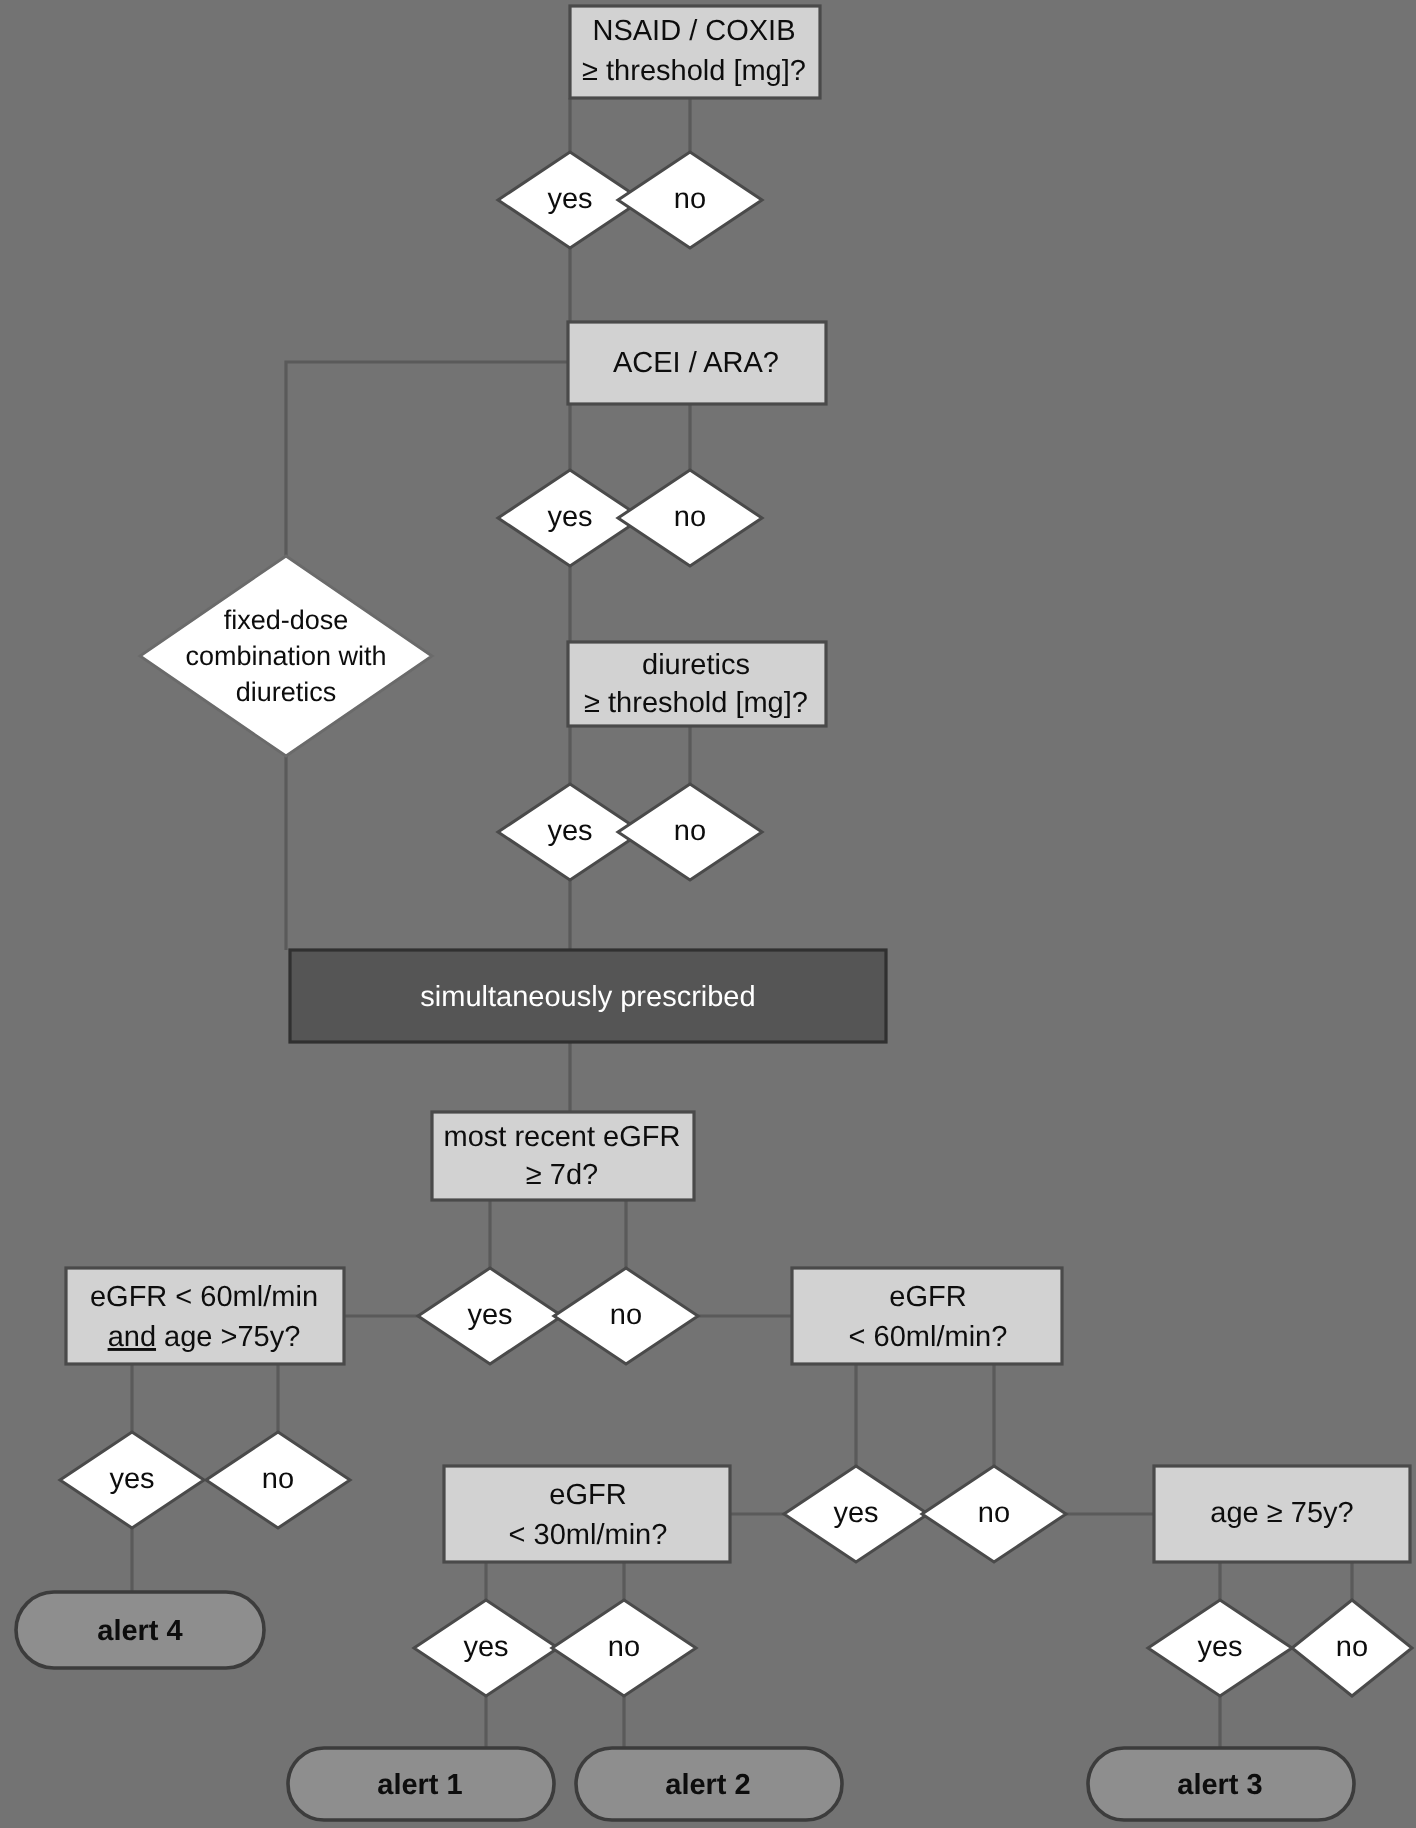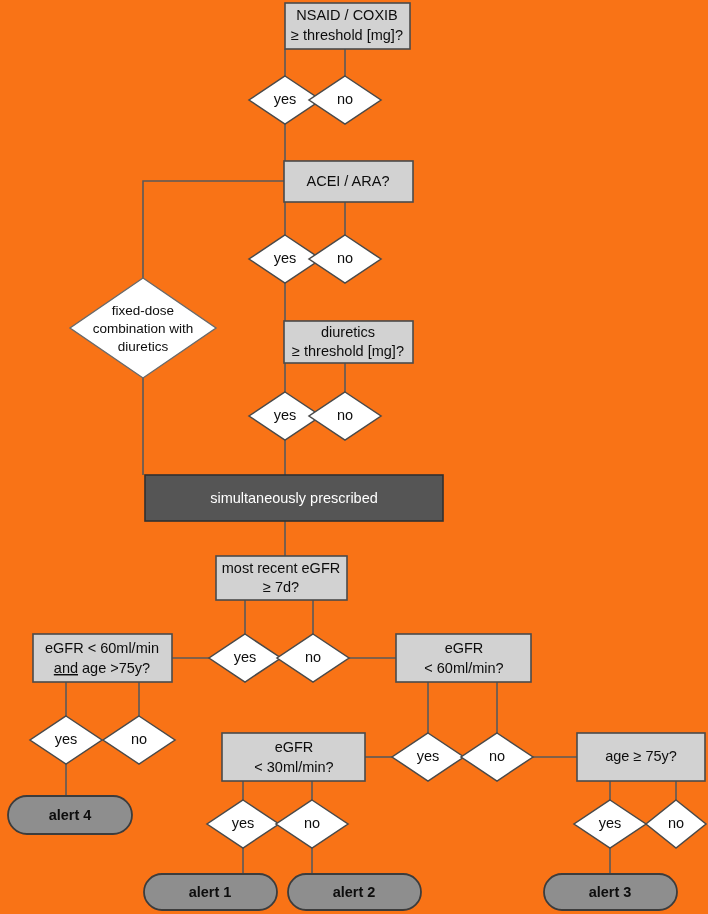--- a/index.html
+++ b/index.html
@@ -4,21 +4,21 @@
 <style>
   html, body {
     margin: 0;
     padding: 0;
     background: #ffffff;
   }
   #canvas {
     position: relative;
     width: 708px;
     height: 914px;
-    background: #f97316;
+    background: #737373;
     font-family: "Liberation Sans", sans-serif;
   }
   svg.flow {
     position: absolute;
     top: 0;
     left: 0;
     width: 708px;
     height: 914px;
   }
   .conn {

